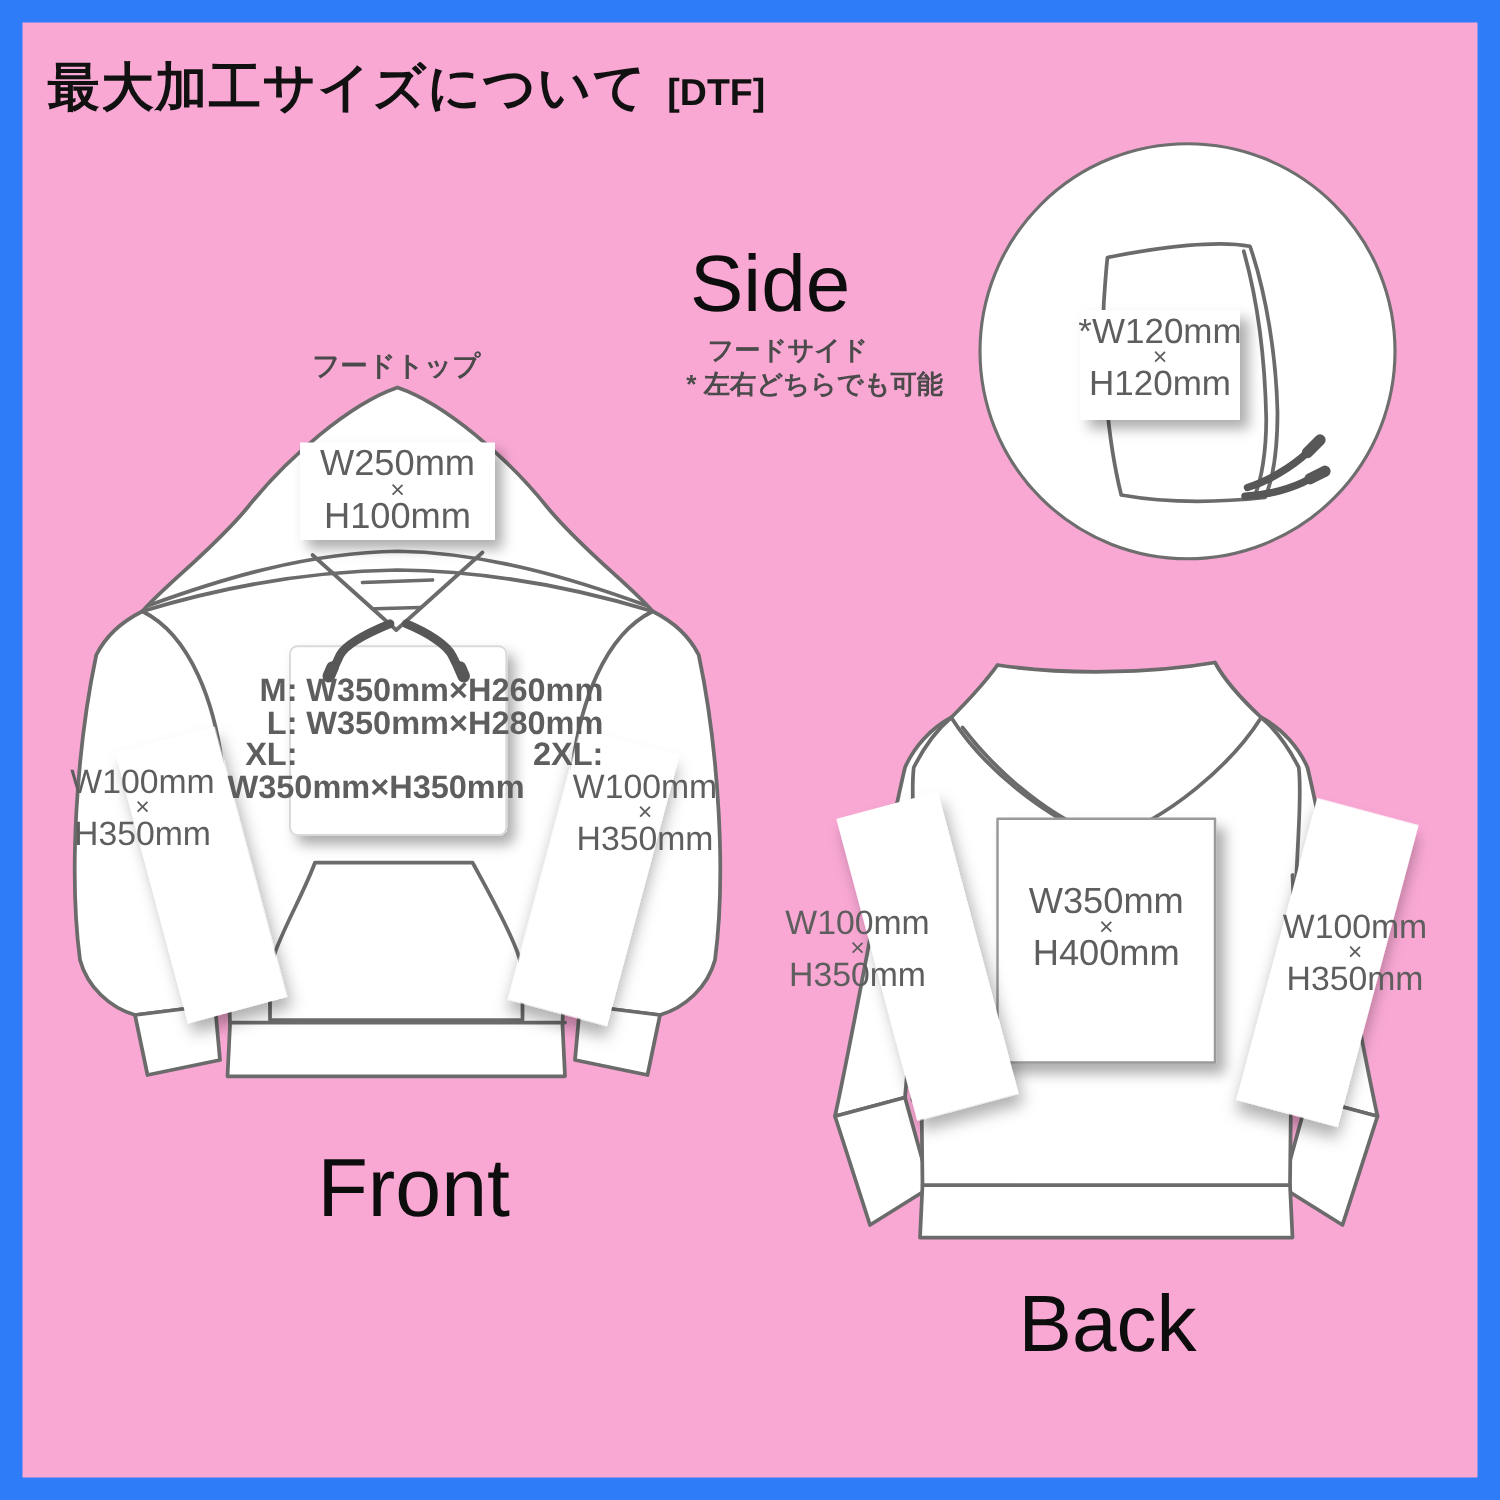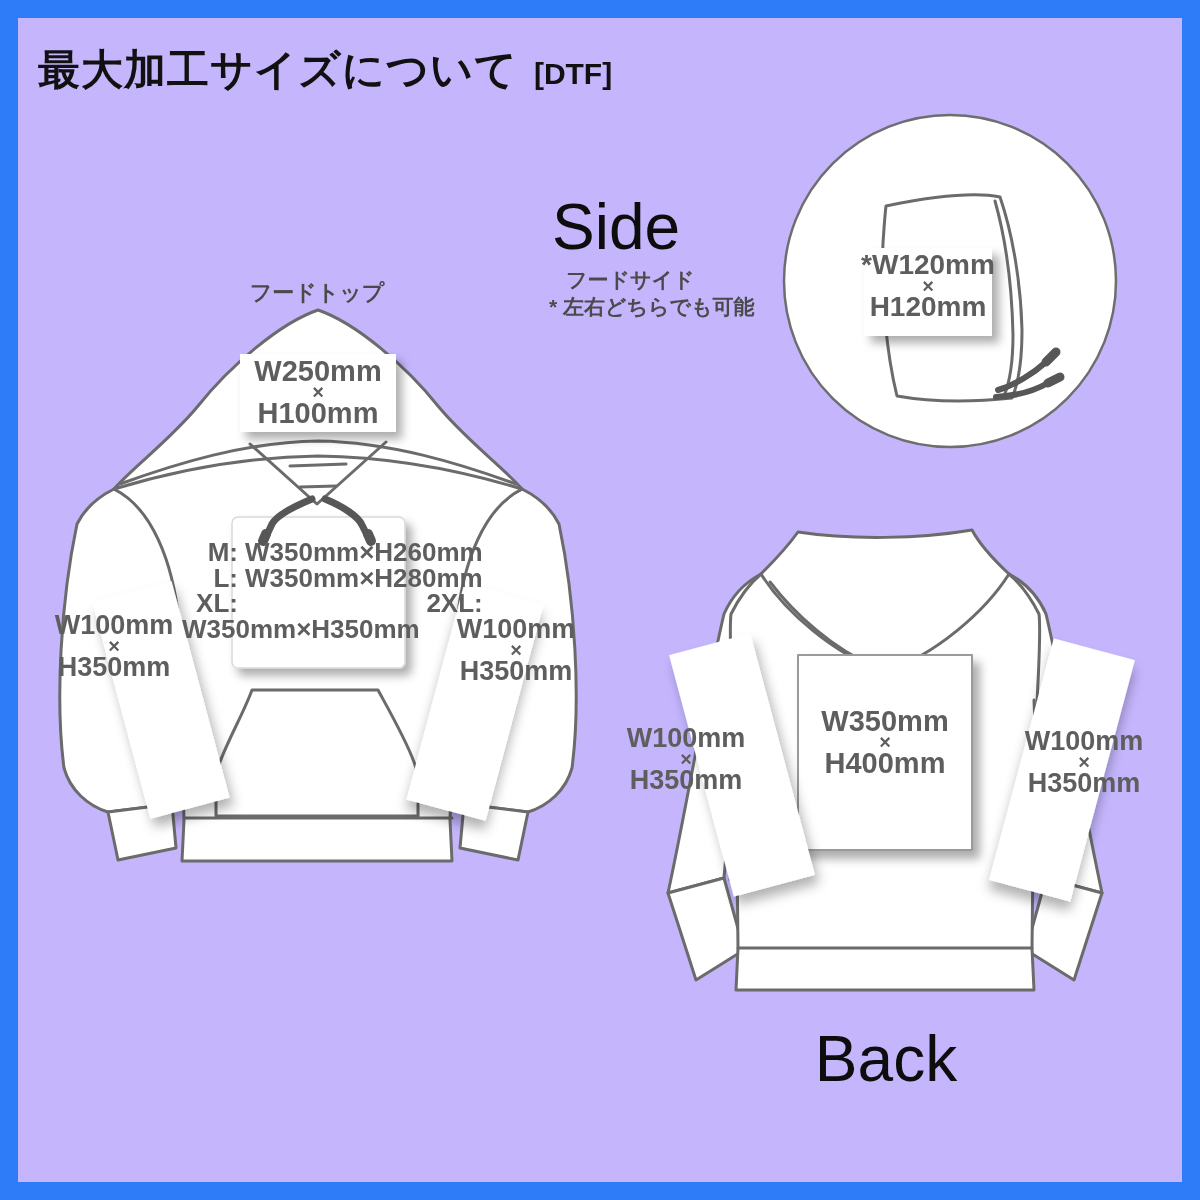--- a/index.html
+++ b/index.html
@@ -1,30 +1,30 @@
 <!DOCTYPE html>
 <html><head>
 <meta charset="utf-8">
 <style>
   html,body{margin:0;padding:0;background:#888;}
   .canvas{
-    position:relative;width:1200px;height:1200px;background:#c4b5fd;
+    position:relative;width:1200px;height:1200px;background:#f9a8d4;
     font-family:"Liberation Sans",sans-serif;overflow:hidden;margin:0 auto;
   }
   .frame{position:absolute;inset:0;border:18px solid #2e7cf7;pointer-events:none;z-index:10;}
   svg.fig{position:absolute;z-index:1;}
   .lbl{position:absolute;z-index:2;}
 
   .title-row{position:absolute;left:38px;top:42px;z-index:2;white-space:nowrap;}
   .title-main{font-size:42px;font-weight:bold;color:#111;letter-spacing:1px;}
   .title-tag{font-size:30px;font-weight:bold;color:#111;margin-left:16px;}
 
   .big-heading{font-weight:normal;color:#0d0d0d;letter-spacing:0px;}
 
-  .dim{color:#5e5e5e;font-weight:bold;text-align:center;transform:translateX(-50%);line-height:26px;}
+  .dim{color:#5e5e5e;font-weight:normal;text-align:center;transform:translateX(-50%);line-height:26px;}
   .dim .x{font-size:20px;line-height:16px;}
   .dim.s27{font-size:27px;}
   .dim.s28{font-size:28px;}
   .dim.s29{font-size:29px;}
 
   .jp-cap{color:#4a4a4a;font-weight:bold;}
 
   .chest-grid{
     display:grid;grid-template-columns:56px auto;column-gap:7px;
     font-size:26px;font-weight:bold;color:#5e5e5e;line-height:25.5px;white-space:nowrap;
@@ -194,20 +194,21 @@
     <div class="x">×</div>
     <div>H350mm</div>
   </div>
 
   <div class="lbl dim s27" style="left:516px;top:616px;">
     <div>W100mm</div>
     <div class="x">×</div>
     <div>H350mm</div>
   </div>
 
+  <div class="lbl big-heading" style="left:331px;top:912px;font-size:66px;transform:translateX(-50%);">Front</div>
 
   <div class="lbl dim s29" style="left:885px;top:708px;">
     <div>W350mm</div>
     <div class="x">×</div>
     <div>H400mm</div>
   </div>
 
   <div class="lbl dim s27" style="left:686px;top:725px;">
     <div>W100mm</div>
     <div class="x">×</div>

